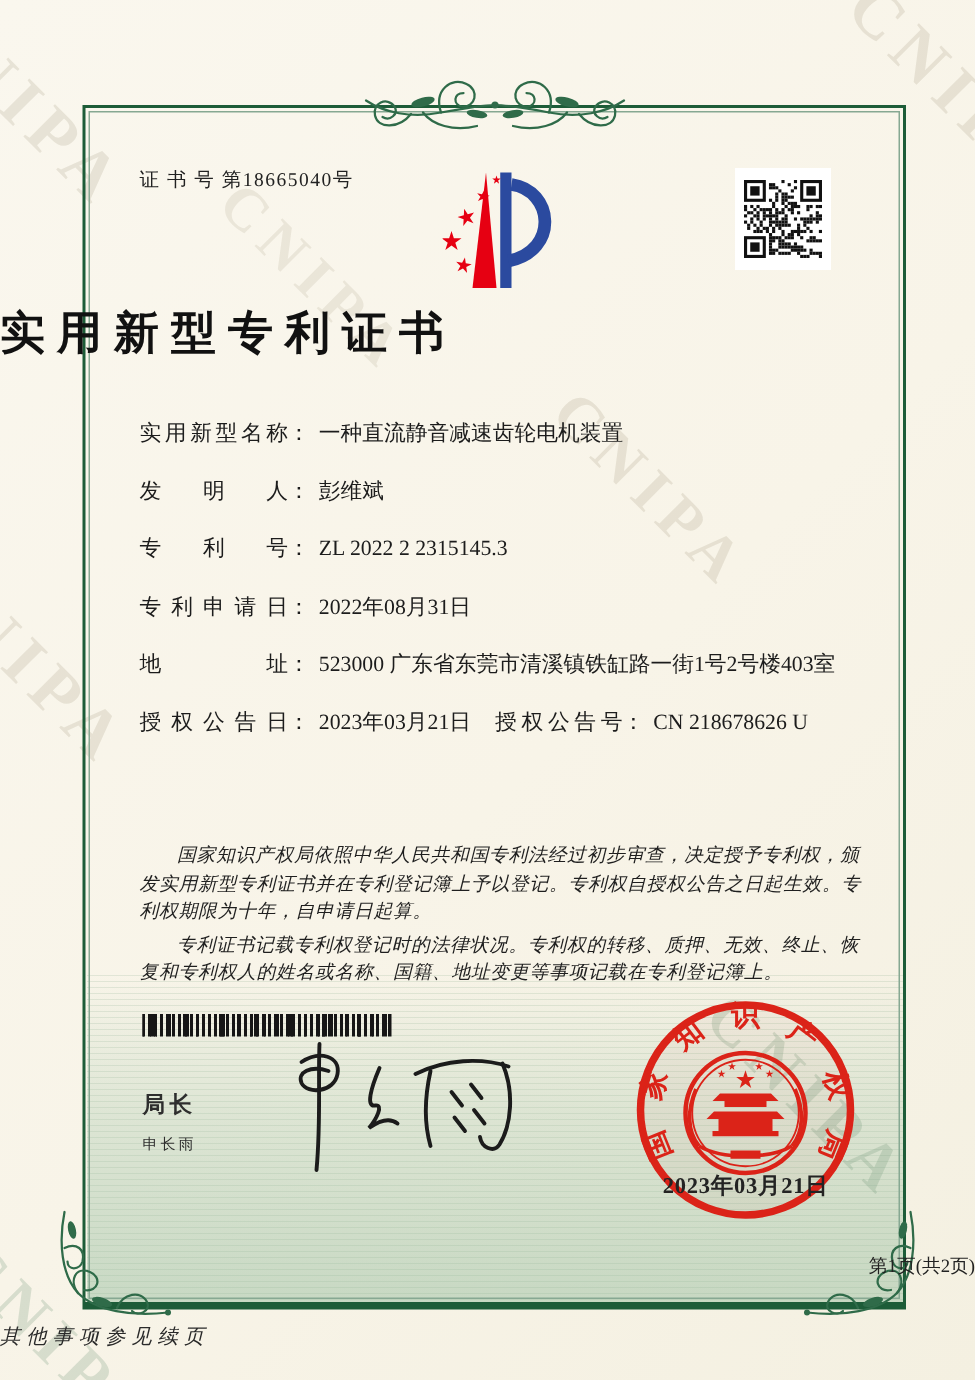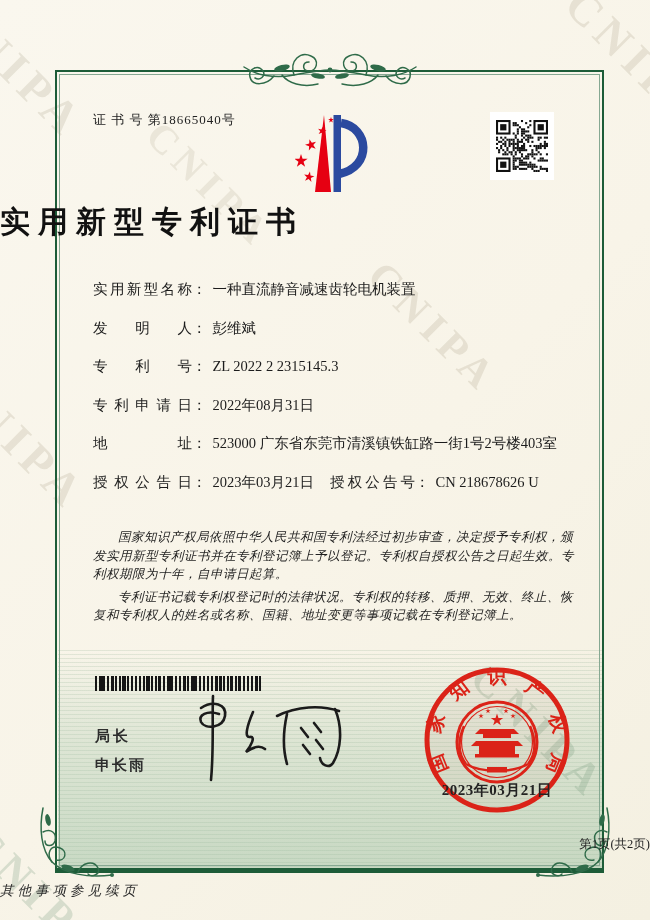--- a/index.html
+++ b/index.html
@@ -47,34 +47,34 @@
 
   .fields{position:absolute;left:93px;top:262px;width:505px;font-size:14.5px;}
   .frow{line-height:22px;margin-bottom:16.5px;white-space:nowrap;margin-top:16px;}
   .flabel{display:inline-block;width:99px;text-align:justify;text-align-last:justify;
      vertical-align:top;color:#1c1c1c;}
   .flabel2{display:inline-block;width:85px;text-align:justify;text-align-last:justify;vertical-align:top;}
   .fcolon{display:inline-block;margin-right:6px;}
   .fvalue{color:#1c1c1c;}
   .pair1{display:inline-block;width:237px;}
 
-  .paras{position:absolute;left:93px;top:528px;width:484px;font-size:12.5px;line-height:18.6px;
+  .paras{position:absolute;left:93px;top:561px;width:484px;font-size:12.5px;line-height:18.6px;
      font-style:italic;letter-spacing:.5px;color:#1f1f1f;}
   .paras p{margin:0 0 4px 0;text-indent:2em;}
 
   .barcode{position:absolute;left:95px;top:676px;width:166px;height:15px;
      background:
       repeating-linear-gradient(90deg,#161616 0 2px,transparent 2px 4px),
       repeating-linear-gradient(90deg,#161616 0 1px,transparent 1px 9px),
       repeating-linear-gradient(90deg,transparent 0 5px,#161616 5px 8px,transparent 8px 23px);}
 
   .signer-title{position:absolute;left:95px;top:727px;font-family:"Liberation Sans","DejaVu Sans",sans-serif;
      font-size:15px;font-weight:600;letter-spacing:3px;color:#2e2e2e;}
   .signer-name{position:absolute;left:95px;top:756px;font-family:"Liberation Sans","DejaVu Sans",sans-serif;
-     font-size:15px;font-weight:700;letter-spacing:2px;color:#2e2e2e;}
+     font-size:10px;font-weight:400;letter-spacing:2px;color:#2e2e2e;}
   .sig{position:absolute;left:185px;top:688px;width:170px;height:100px;}
   .sig path{stroke:#1b1b1b;stroke-width:2.6;fill:none;stroke-linecap:round;}
 
   .seal{position:absolute;left:417px;top:660px;width:160px;height:160px;z-index:6;}
   .seal text{font-family:"Liberation Serif","DejaVu Serif",serif;font-weight:bold;
      font-size:19px;fill:#db2318;text-anchor:middle;}
   .seal-date{position:absolute;left:417px;top:781px;width:160px;text-align:center;z-index:7;
      font-size:15px;font-weight:bold;letter-spacing:.5px;color:#232323;}
 
   .page-ind{position:absolute;left:0;right:0;top:836px;text-align:right;font-size:12.5px;color:#222;z-index:5;}

